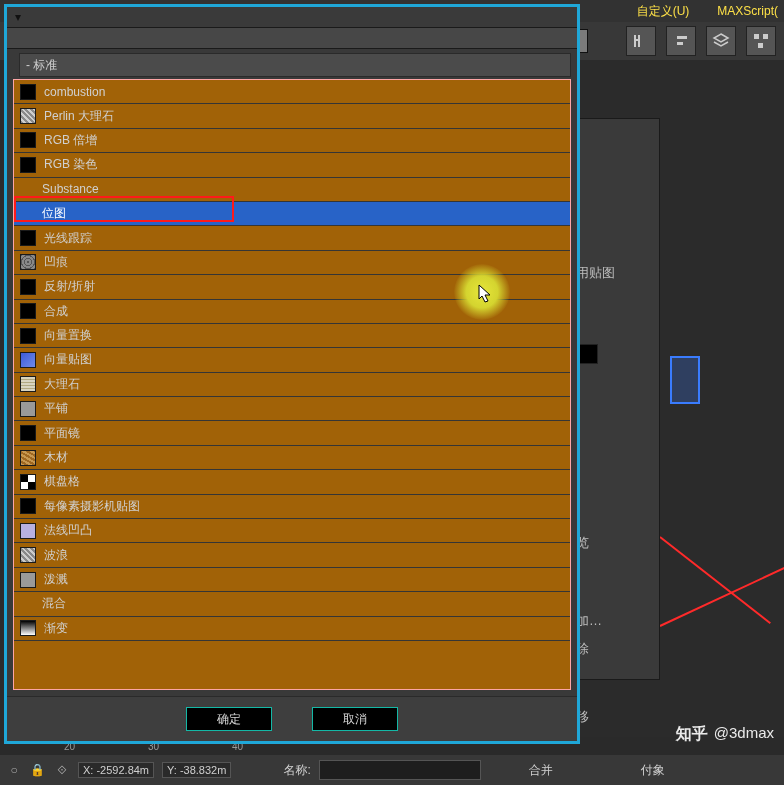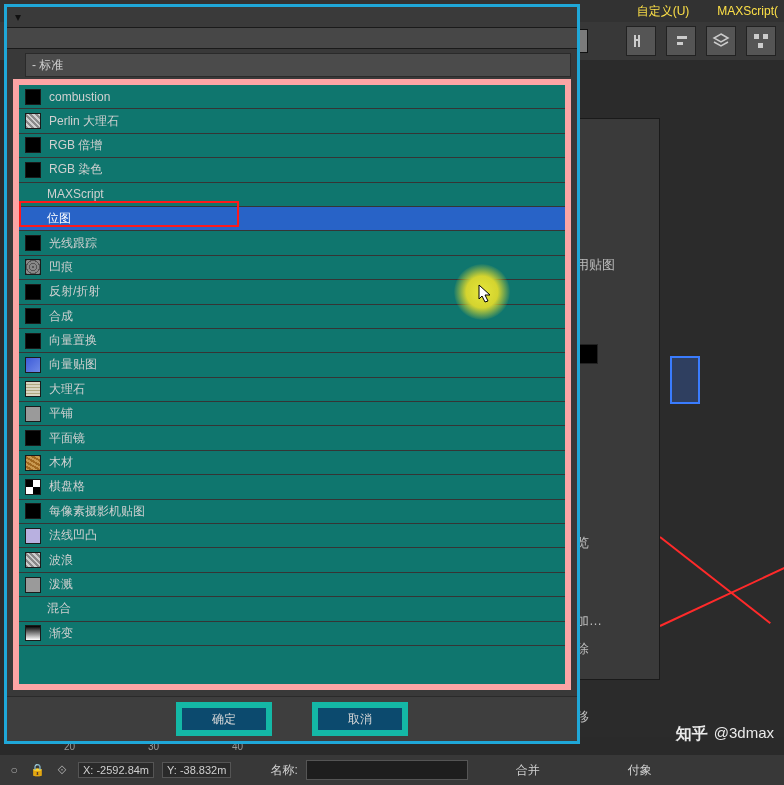--- a/index.html
+++ b/index.html
@@ -27,30 +27,30 @@
   .watermark{position:absolute;bottom:40px;right:10px;color:#eaeaea;font-size:15px;display:flex;align-items:flex-start;gap:6px}
   .zhihu{font-weight:bold;font-size:16px}
 
   
   .modal{position:absolute;top:4px;left:4px;width:570px;height:734px;border:3px solid #1fa7d8;background:#393939;display:flex;flex-direction:column}
   .modal-top{height:20px;background:#3a3a3a;display:flex;align-items:center}
   .modal-top .menu-tri{width:14px;height:14px;margin-left:4px;display:inline-flex;align-items:center;justify-content:center;color:#111}
   .modal-search{height:20px;background:#474747;border-top:1px solid #1a1a1a;border-bottom:1px solid #1a1a1a;display:flex;align-items:center}
   .modal-search input{flex:1;background:transparent;border:none;outline:none;color:#ddd;padding:0 6px;font-size:12px}
   @keyframes blink{50%{opacity:0}}
-  .category{height:22px;background:#4b4b4b;border:1px solid #2a2a2a;margin:4px 6px 2px 18px;display:flex;align-items:center;padding:0 6px;color:#cfcfcf}
-  .list{flex:1;overflow:hidden;margin:0 6px 6px 6px;border:6px solid #fca5a5;background:#0f766e;position:relative}
+  .category{height:22px;background:#4b4b4b;border:1px solid #2a2a2a;margin:4px 6px 2px 12px;display:flex;align-items:center;padding:0 6px;color:#cfcfcf}
+  .list{flex:1;overflow:hidden;margin:0 6px 6px 6px;border:1px solid #fca5a5;background:#a16207;position:relative}
   .list-inner{position:absolute;inset:0;overflow:hidden}
   .row{height:23.4px;display:flex;align-items:center;padding-left:6px;border-bottom:1px solid #353535;cursor:default}
   .row.selected{background:#2863c7;color:#fff}
   .row .swatch{width:14px;height:14px;margin-right:8px;flex:0 0 14px;border:1px solid #1a1a1a}
   .row .lbl{white-space:nowrap}
   .red-highlight{position:absolute;border:2px solid #ff1a1a;pointer-events:none}
   .footer{height:44px;display:flex;align-items:center;justify-content:center;gap:40px;background:#3e3e3e;border-top:1px solid #2a2a2a}
-  .dlg-btn{width:84px;height:22px;background:#0c4a6e;border:6px solid #14b8a6;color:#d8d8d8;display:flex;align-items:center;justify-content:center;cursor:pointer}
+  .dlg-btn{width:84px;height:22px;background:#000000;border:1px solid #14b8a6;color:#d8d8d8;display:flex;align-items:center;justify-content:center;cursor:pointer}
   .cursor-spot{position:absolute;width:56px;height:56px;border-radius:50%;background:radial-gradient(circle,#e6e63a 0%,#d4d42f 40%,rgba(212,212,47,0) 72%);pointer-events:none}
   .cursor-arrow{position:absolute;width:14px;height:20px;pointer-events:none;left:24px;top:20px}
   
   .sw-black{background:#000}
   .sw-perlin{background:repeating-linear-gradient(45deg,#8a8a8a 0 2px,#cfcfcf 2px 4px)}
   .sw-gray{background:#9a9a9a}
   .sw-normal{background:linear-gradient(135deg,#3d5bd8 0%,#6f8ae8 100%)}
   .sw-marble{background:repeating-linear-gradient(0deg,#d8d4c0 0 2px,#b0a880 2px 3px)}
   .sw-checker{background:conic-gradient(#fff 0 25%,#000 0 50%,#fff 0 75%,#000 0)}
   .sw-wood{background:repeating-linear-gradient(30deg,#c89850 0 2px,#a06820 2px 4px)}
@@ -98,40 +98,40 @@
   <div class="red-line1"></div>
   <div class="red-line2"></div>
   <div class="blue-node"></div>
 </div>
 
 <div class="panel-titlebar">
   <div class="sq">▢</div>
   <div class="sq close">✕</div>
 </div>
 <div class="bg-panel"></div>
-<div class="panel-side-label" style="top:256px">用贴图</div>
+<div class="panel-side-label" style="top:264px">用贴图</div>
 <div class="panel-side-box" style="top:344px;width:20px;height:18px"></div>
 <div class="panel-side-label" style="top:534px">览</div>
 <div class="panel-side-label" style="top:612px">加…</div>
 <div class="panel-side-label" style="top:640px">除</div>
 <div class="panel-side-label" style="top:708px">移</div>
 
 <div class="ruler">
   <span style="left:64px">20</span>
   <span style="left:148px">30</span>
   <span style="left:232px">40</span>
 </div>
 
 <div class="statusbar">
   <span class="status-icon">○</span>
   <span class="status-icon">🔒</span>
   <span class="status-icon">⟐</span>
   <span class="coord">X: -2592.84m</span>
   <span class="coord">Y: -38.832m</span>
-  <span style="margin-left:31px">名称:</span>
+  <span style="margin-left:44px">名称:</span>
   <div class="name-input"></div>
   <span style="margin-left:40px">合并</span>
   <span style="margin-left:80px">付象</span>
 </div>
 
 <div class="watermark">
   <span class="zhihu">知乎</span>
   <span>@3dmax</span>
 </div>
 
@@ -156,21 +156,21 @@
         <div class="row">
           <span class="swatch sw-black"></span>
           <span class="lbl">RGB 倍增</span>
         </div>
         <div class="row">
           <span class="swatch sw-black"></span>
           <span class="lbl">RGB 染色</span>
         </div>
         <div class="row">
           <span class="swatch " style="border: none;"></span>
-          <span class="lbl">MAXScript</span>
+          <span class="lbl">Substance</span>
         </div>
         <div class="row selected">
           <span class="swatch " style="border: none;"></span>
           <span class="lbl">位图</span>
         </div>
         <div class="row">
           <span class="swatch sw-black"></span>
           <span class="lbl">光线跟踪</span>
         </div>
         <div class="row">

